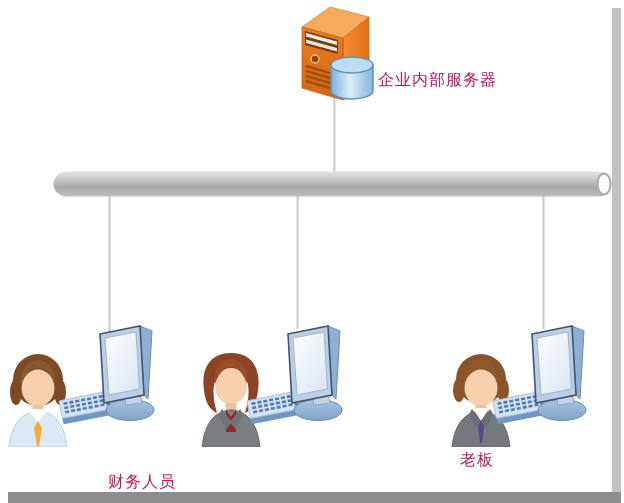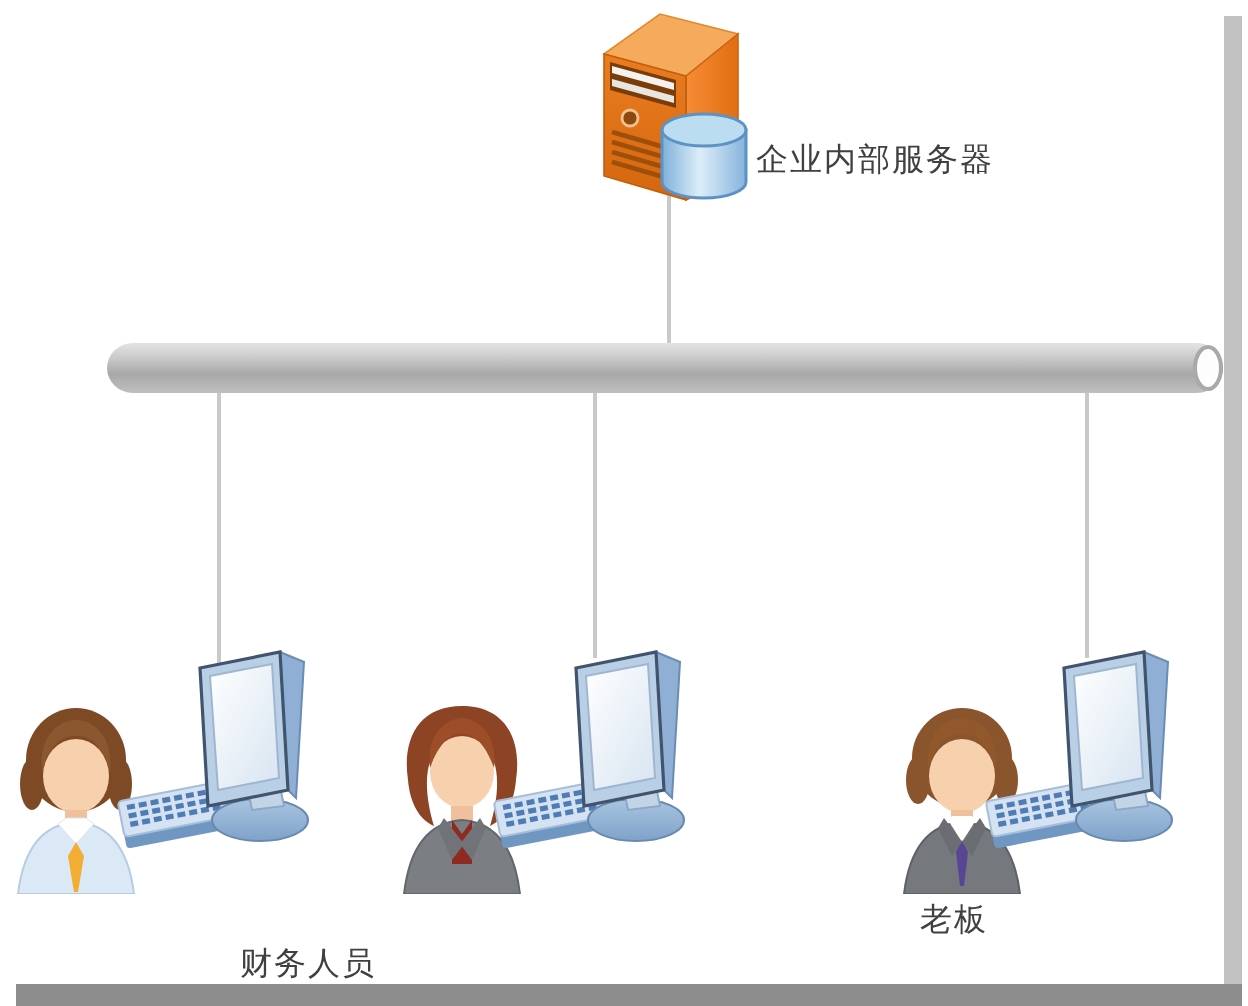--- a/index.html
+++ b/index.html
@@ -5,21 +5,21 @@
   html,body{margin:0;padding:0;}
   body{
     width:624px;height:503px;position:relative;overflow:hidden;
     background:#ffffff;
     font-family:"DejaVu Sans","Liberation Sans",sans-serif;
   }
   .abs{position:absolute;}
   .label{
     position:absolute;
     font-size:16px;
-    color:#404040;
+    color:#be185d;
     letter-spacing:1px;
     white-space:nowrap;
   }
   .shadow-right{position:absolute;left:612px;top:8px;width:9px;height:485px;background:#c2c2c2;}
   .shadow-bottom{position:absolute;left:8px;top:492px;width:613px;height:11px;background:#8d8d8d;}
   svg{display:block;}
 </style>
 </head>
 <body>
 
@@ -149,21 +149,21 @@
   <path d="M35,61 C20,62 9,72 6,97 L64,97 C61,72 50,62 35,61 Z" fill="#dbe9f6" stroke="#b5cde2" stroke-width="1"></path>
   <path d="M26,62 L35,72 L44,62 L40,59 L30,59 Z" fill="#ffffff" stroke="#d8e4ee" stroke-width="0.5"></path>
   <path d="M35,71 L31,78 L34,96 L36,96 L39,78 Z" fill="#f3ad33"></path>
 </svg>
 <svg class="abs" style="left:58px;top:386px" width="64" height="46" viewBox="0 0 64 46">
   <use href="#keyboardShape"></use>
 </svg>
 <svg class="abs" style="left:98px;top:325px" width="62" height="98" viewBox="0 0 62 98">
   <use href="#monitorShape"></use>
 </svg>
-<div class="label" style="left:120px;top:472px">财务人员</div>
+<div class="label" style="left:108px;top:472px">财务人员</div>
 
 <svg class="abs" style="left:196px;top:350px" width="70" height="97" viewBox="0 0 70 97">
   <path d="M35,3 C13,3 5,20 8,40 C9,52 14,60 21,63 C17,50 16,36 20,29 C25,21 45,21 50,29 C54,36 53,50 49,63 C56,60 61,52 62,40 C65,20 57,3 35,3 Z" fill="#8d4424"></path>
   <ellipse cx="35" cy="36" rx="16" ry="18" fill="#f7d0ad"></ellipse>
   <path d="M19,34 C17,14 30,9 35,9 C40,9 53,14 51,34 C46,20 40,17 35,17 C30,17 24,20 19,34 Z" fill="#9d4e28"></path>
   <rect x="29.5" y="53" width="11" height="9" fill="#eec09c"></rect>
   <path d="M35,60 C20,61 9,71 6,97 L64,97 C61,71 50,61 35,60 Z" fill="#7b7e83" stroke="#63666b" stroke-width="1"></path>
   <path d="M30,60 L35,67 L40,60 L40,82 L30,82 Z" fill="#8e2a20"></path>
   <path d="M26,59 L36,72 L30,80 L23,64 Z" fill="#707378"></path>
   <path d="M44,59 L34,72 L40,80 L47,64 Z" fill="#707378"></path>

